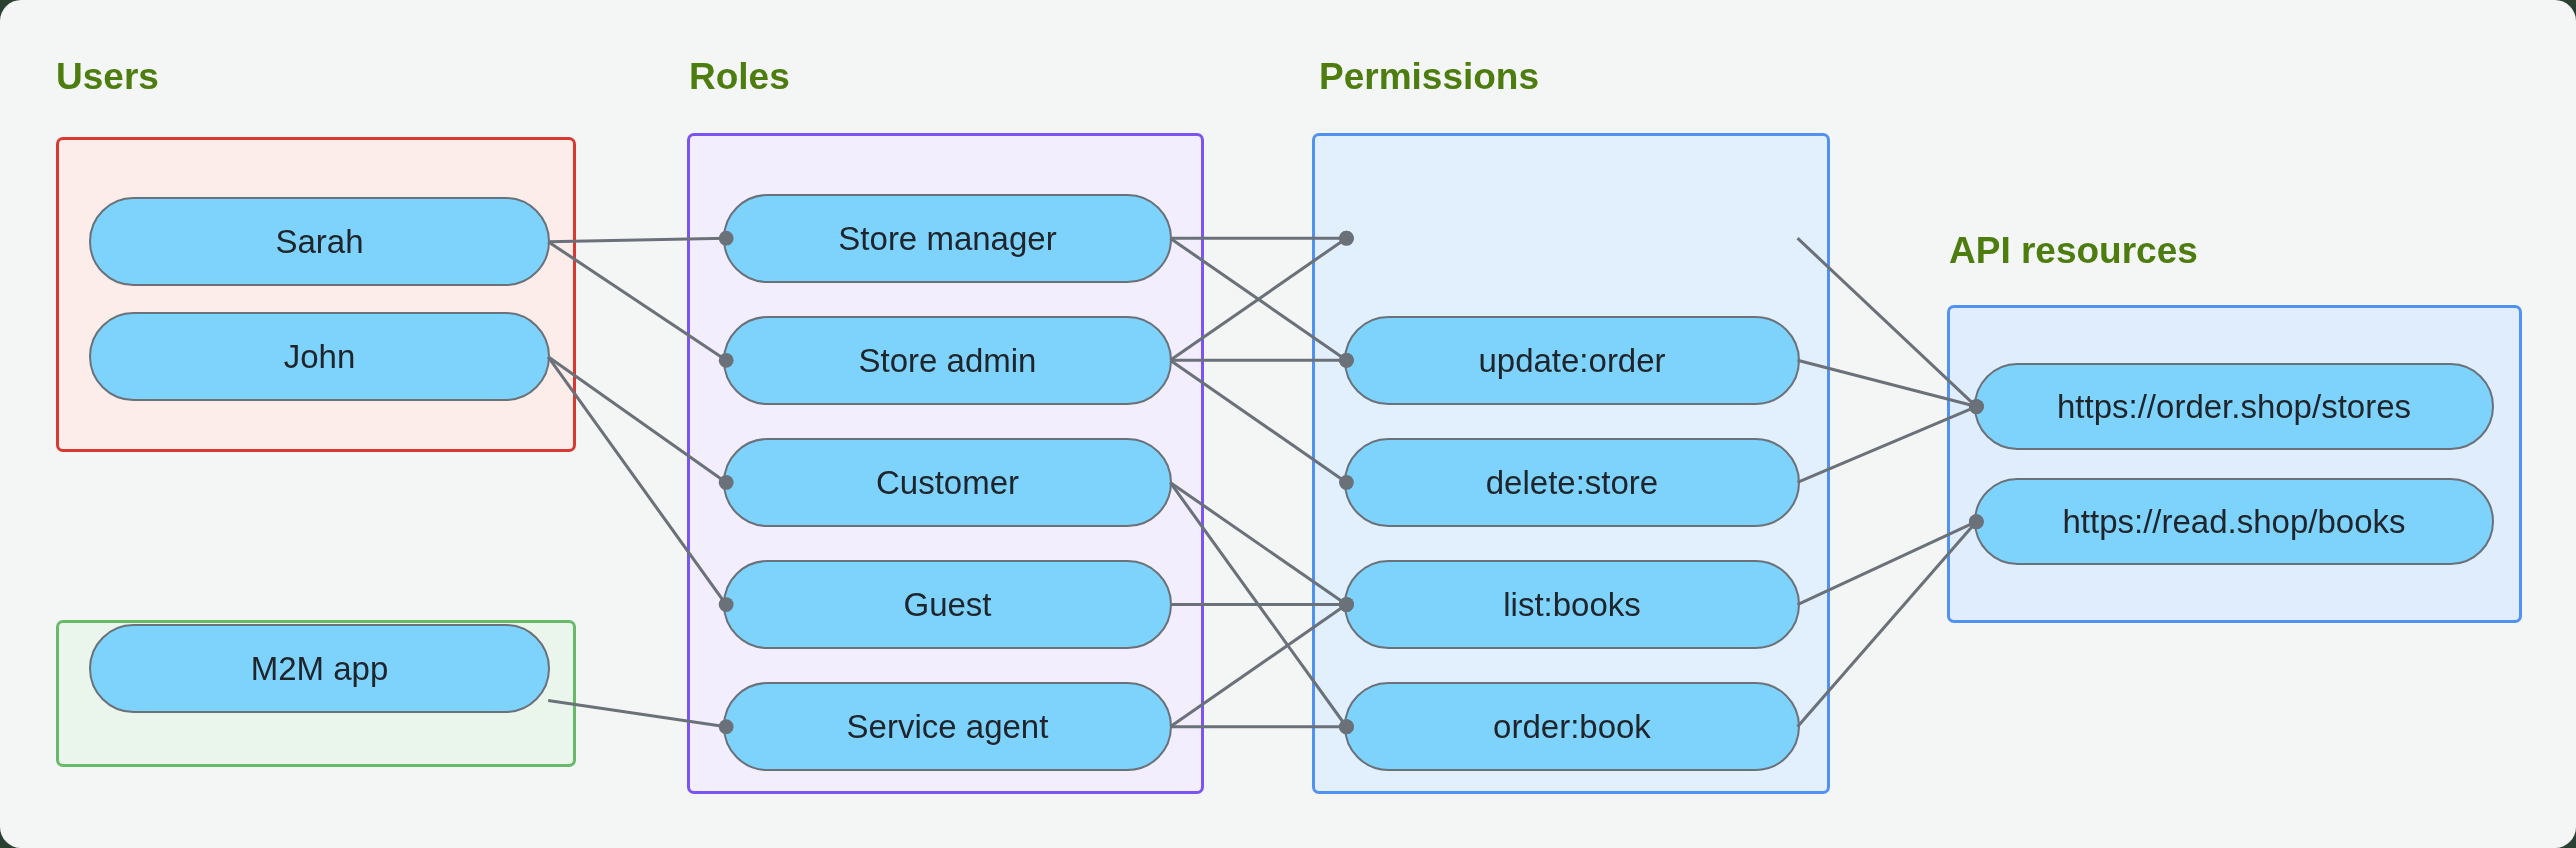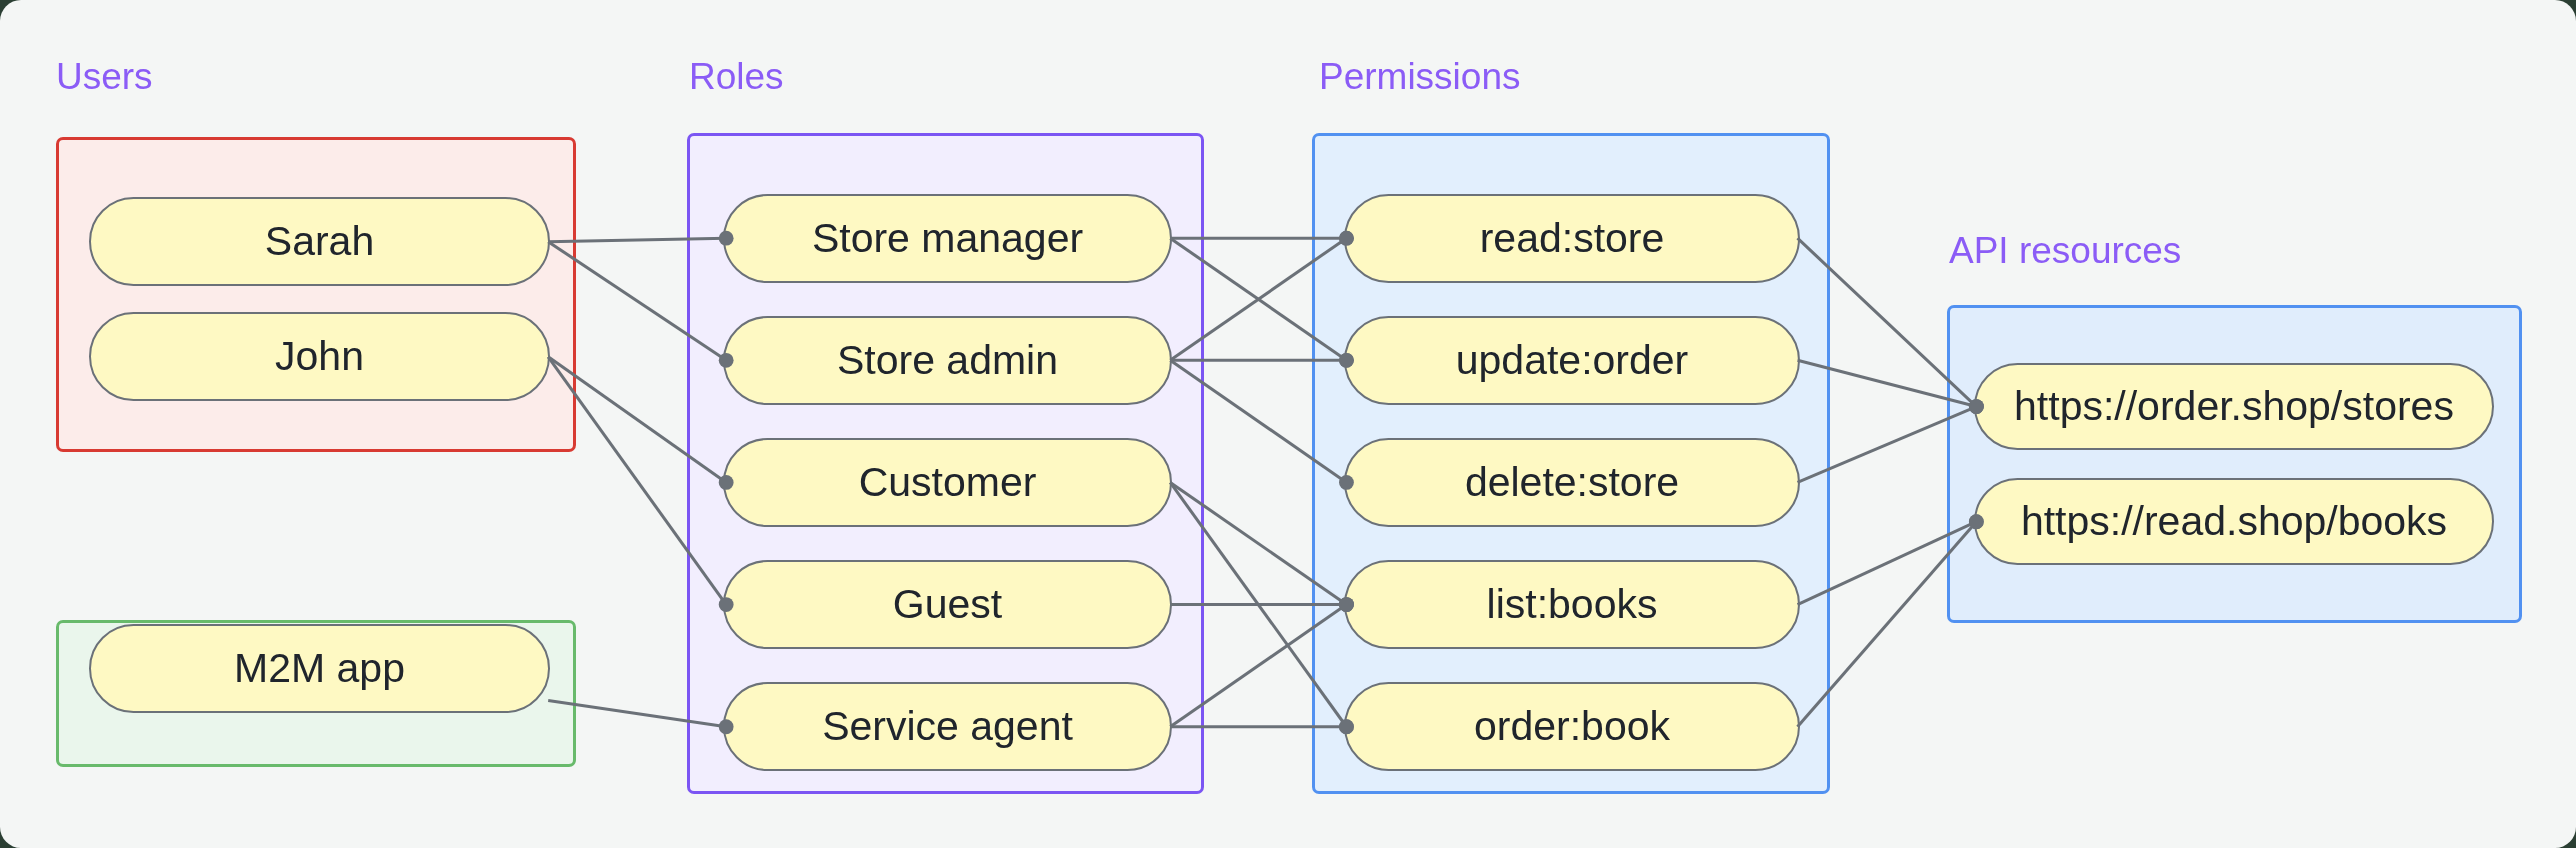--- a/index.html
+++ b/index.html
@@ -16,33 +16,33 @@
     position:absolute;box-sizing:border-box;
     border-width:3.5px;border-style:solid;border-radius:7px;
   }
   .group-box.users{left:56px;top:137px;width:520px;height:315px;border-color:#d83a32;background:#fcecea;}
   .group-box.m2m{left:56px;top:620px;width:520px;height:147px;border-color:#68ba6b;background:#eaf6ec;}
   .group-box.roles{left:687px;top:133px;width:517px;height:661px;border-color:#7b55f3;background:#f2eefe;}
   .group-box.permissions{left:1312px;top:133px;width:518px;height:661px;border-color:#5191f1;background:#e2effd;}
   .group-box.api{left:1947px;top:305px;width:575px;height:318px;border-color:#5191f1;background:#e0edfc;}
   .group-label{
     position:absolute;
-    font-size:37px;line-height:42px;font-weight:400;color:#8b5cf6;
+    font-size:37px;line-height:42px;font-weight:700;color:#4d7c0f;
     white-space:nowrap;
   }
   .label-users{left:56px;top:56px;}
   .label-m2m{left:54px;top:541px;}
   .label-roles{left:689px;top:56px;}
   .label-permissions{left:1319px;top:56px;}
   .label-api{left:1949px;top:230px;}
   .pill{
     position:absolute;box-sizing:border-box;height:89px;
-    background:#fef9c3;border:2.6px solid #6b7178;border-radius:45px;
+    background:#7dd3fc;border:2.6px solid #6b7178;border-radius:45px;
     display:flex;align-items:center;justify-content:center;
-    font-size:41px;color:#20252c;white-space:nowrap;
+    font-size:33px;color:#20252c;white-space:nowrap;
   }
   .pill.sarah{left:89px;top:197px;width:461px;}
   .pill.john{left:89px;top:312px;width:461px;}
   .pill.m2m-app{left:89px;top:624px;width:461px;text-align:right;}
   .pill.store-manager{left:723px;top:194px;width:449px;text-align:center;}
   .pill.store-admin{left:723px;top:316px;width:449px;}
   .pill.customer{left:723px;top:438px;width:449px;}
   .pill.guest{left:723px;top:560px;width:449px;}
   .pill.service-agent{left:723px;top:682px;width:449px;}
   .pill.read-store{left:1344px;top:194px;width:456px;}
@@ -74,21 +74,20 @@
   <div class="group-label label-api">API resources</div>
 
   <div class="pill sarah">Sarah</div>
   <div class="pill john">John</div>
   <div class="pill m2m-app">M2M app</div>
   <div class="pill store-manager">Store manager</div>
   <div class="pill store-admin">Store admin</div>
   <div class="pill customer">Customer</div>
   <div class="pill guest">Guest</div>
   <div class="pill service-agent">Service agent</div>
-  <div class="pill read-store">read:store</div>
   <div class="pill update-store">update:order</div>
   <div class="pill delete-store">delete:store</div>
   <div class="pill list-books">list:books</div>
   <div class="pill order-book">order:book</div>
   <div class="pill stores">https://order.shop/stores</div>
   <div class="pill books">https://read.shop/books</div>
 
   <svg id="edge-layer" xmlns="http://www.w3.org/2000/svg" viewBox="0 0 2952 972" width="2576" height="848">
       <line x1="628" y1="277" x2="832" y2="273" stroke="#6b7178" stroke-width="3.5"></line>
       <circle cx="832" cy="273" r="8.5" fill="#6b7178"></circle>

